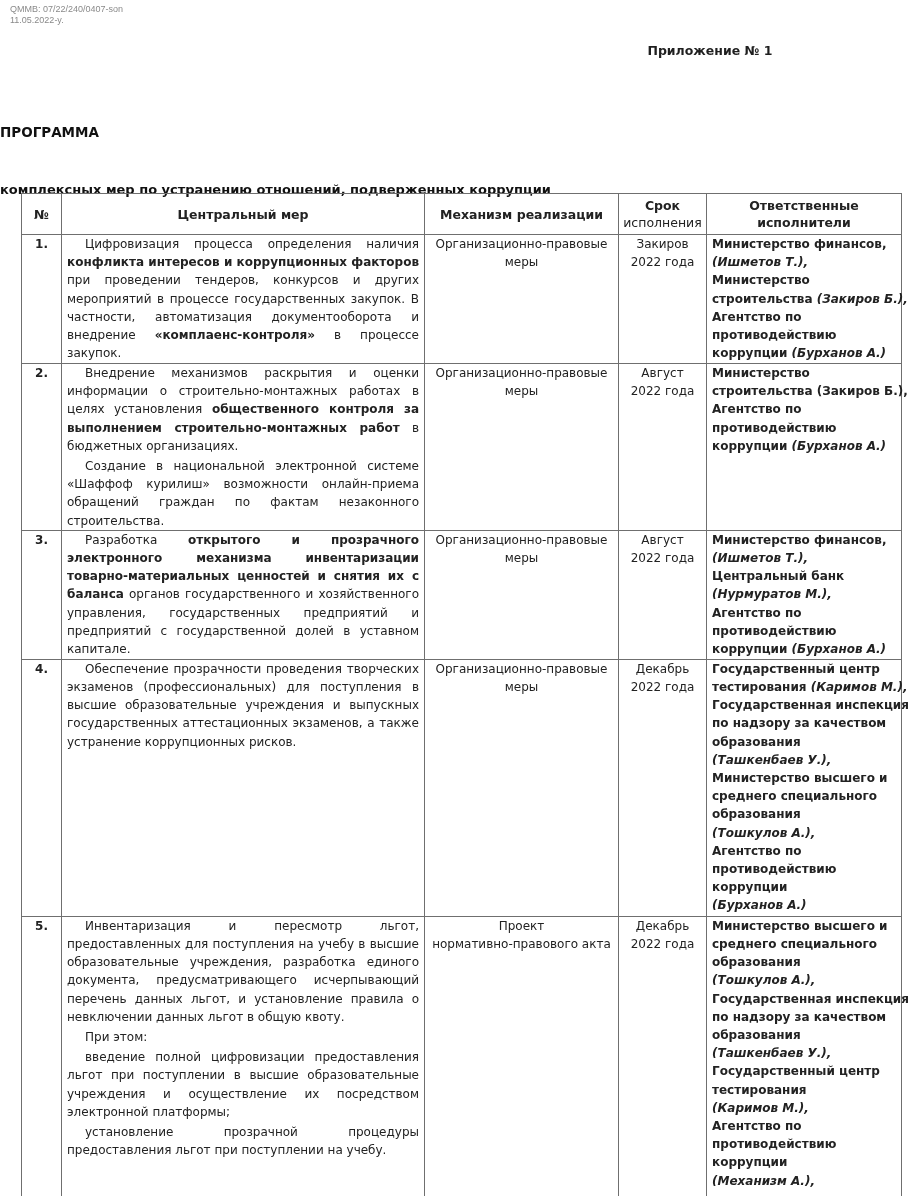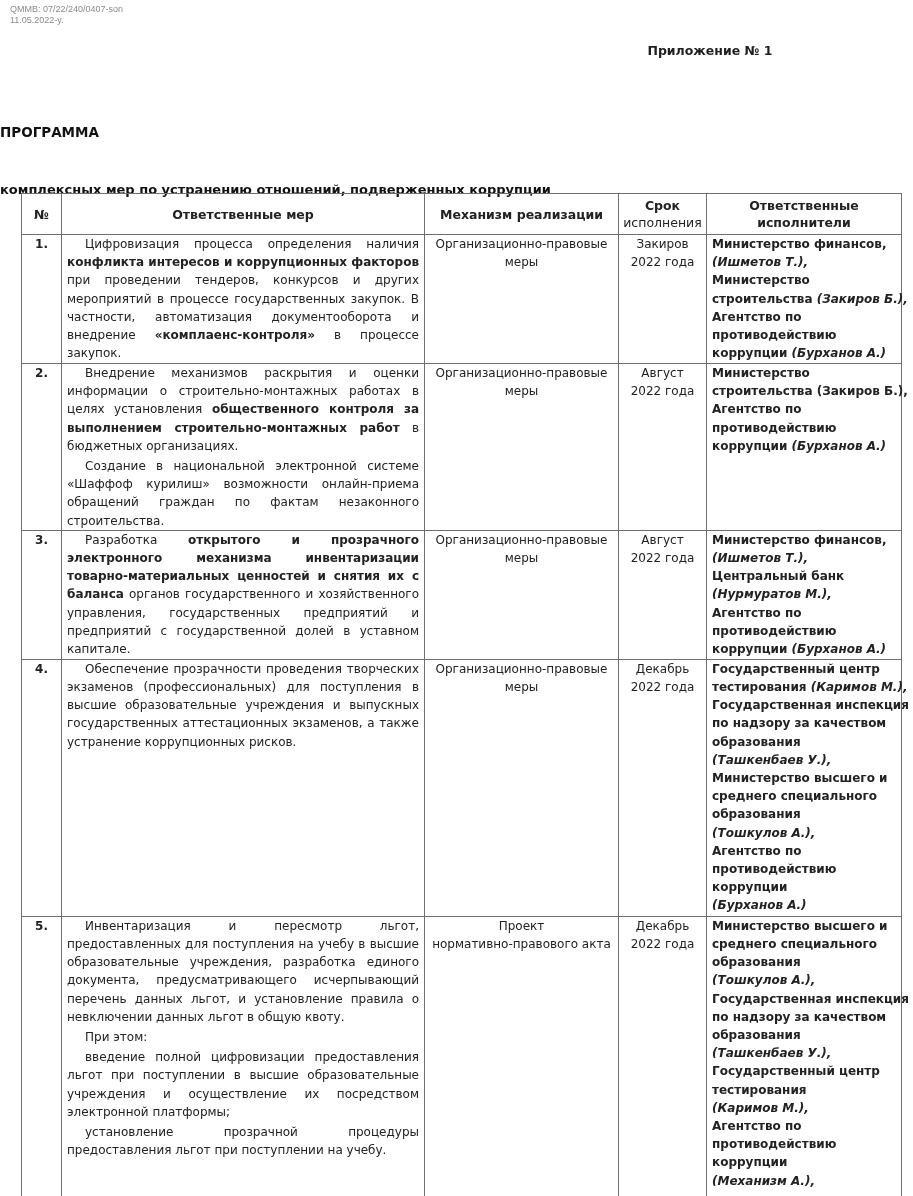--- a/index.html
+++ b/index.html
@@ -50,21 +50,21 @@
   <colgroup>
       <col class="c1">
       <col class="c2">
       <col class="c3">
       <col class="c4">
       <col class="c5">
     </colgroup>
   <thead>
     <tr>
       <th>№</th>
-      <th>Ответственные мер</th>
+      <th>Центральный мер</th>
       <th>Механизм реализации</th>
       <th style="font-weight:normal">
         <div class="b">Срок</div>
         <div>исполнения</div>
       </th>
       <th>
         <div>Ответственные</div>
         <div>исполнители</div>
       </th>
     </tr>

